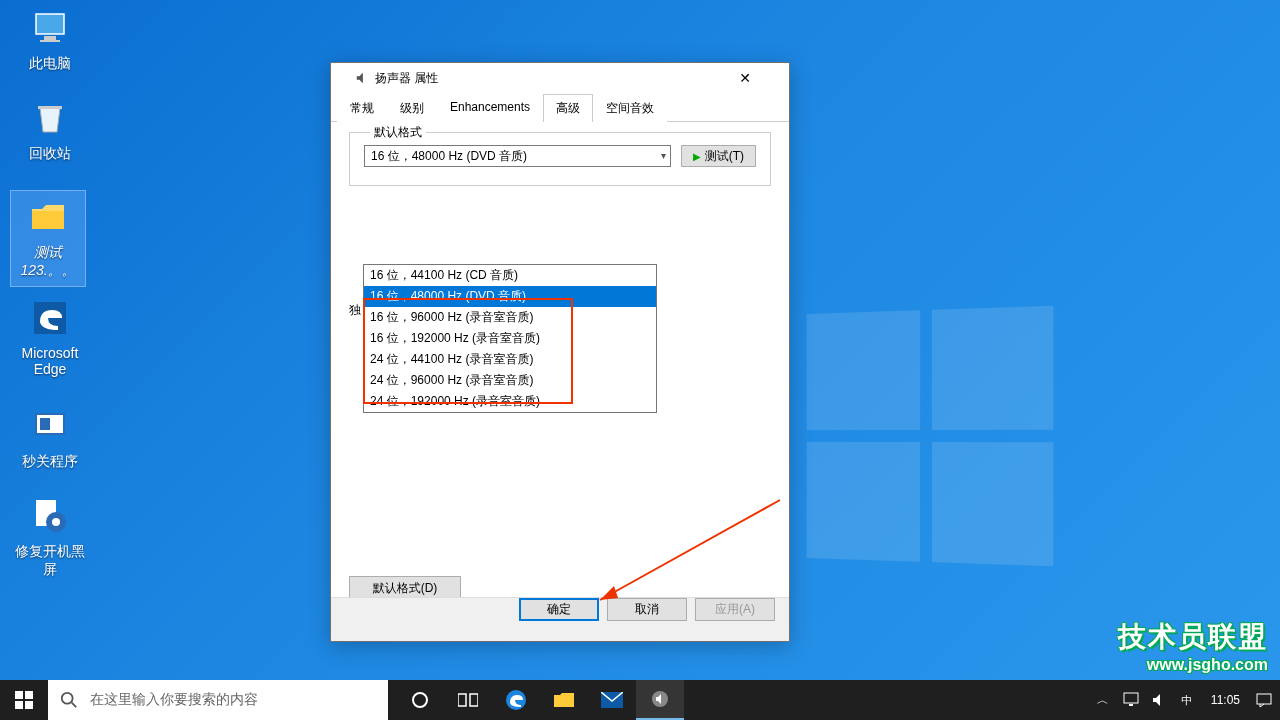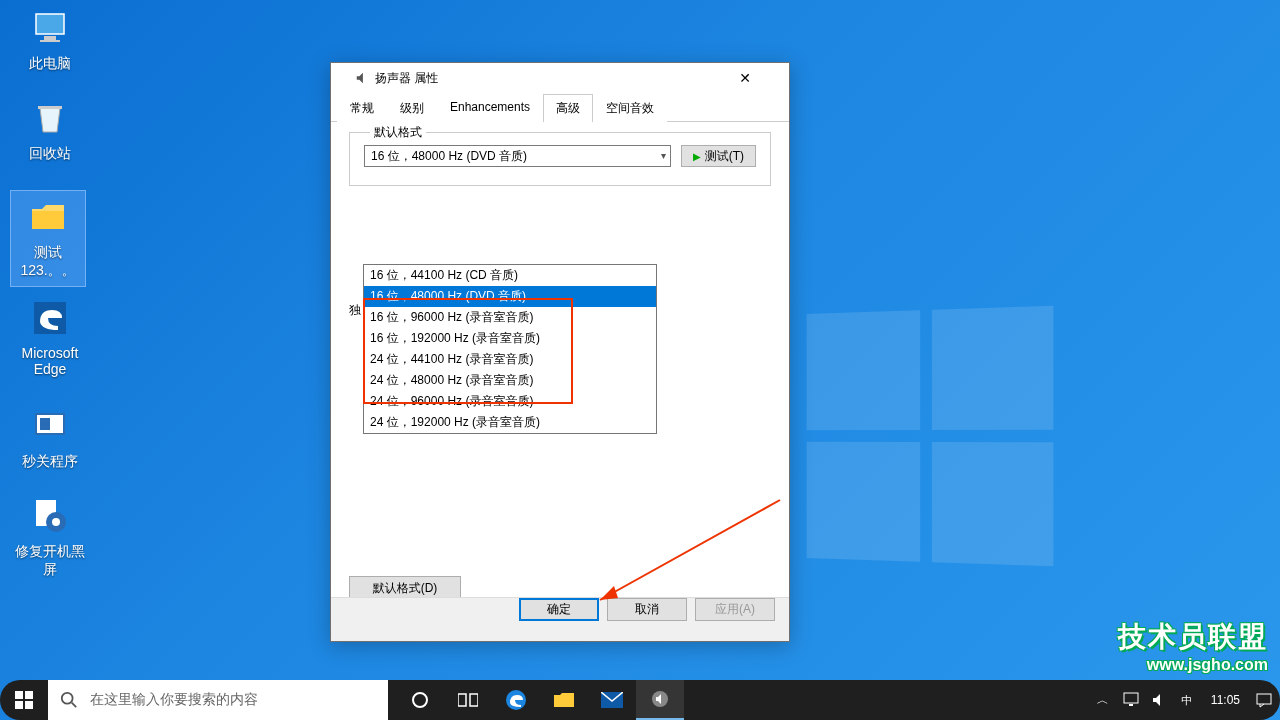--- a/index.html
+++ b/index.html
@@ -6,21 +6,21 @@
 body { width: 1280px; height: 720px; overflow: hidden; position: relative; background: linear-gradient(135deg, #0a6ed1 0%, #1c85e0 40%, #2a97ec 100%); }
 
 
 .winlogo { position: absolute; left: 800px; top: 310px; display: grid; grid-template-columns: 120px 120px; grid-template-rows: 120px 120px; gap: 12px; transform: perspective(800px) rotateY(-12deg); }
 .winlogo div { background: rgba(255,255,255,0.12); }
 
 
 .desktop { position: absolute; left: 0; top: 0; width: 100%; height: 680px; }
 .dicon { position: absolute; width: 76px; text-align: center; color: #fff; font-size: 14px; text-shadow: 0 1px 2px rgba(0,0,0,0.6); }
 .dicon .ic { width: 40px; height: 40px; margin: 0 auto 4px; }
-.dicon.sel { background: rgba(120,180,255,0.35); border: 1px solid rgba(160,200,255,0.6); }
+.dicon.sel { background: rgba(120,180,255,0.35); border: 1px solid rgba(160,200,255,0.6); font-style: italic; }
 
 
 .dialog { position: absolute; left: 330px; top: 62px; width: 460px; height: 580px; background: #fff; border: 1px solid #707070; box-shadow: 0 4px 20px rgba(0,0,0,0.25); }
 .titlebar { height: 30px; display: flex; align-items: center; padding: 0 24px; font-size: 12px; }
 .titlebar .spk { width: 14px; height: 14px; margin-right: 6px; }
 .titlebar .close { margin-left: auto; width: 40px; height: 28px; display: flex; align-items: center; justify-content: center; cursor: pointer; font-size: 14px; }
 
 .tabs { display: flex; padding: 0 6px; border-bottom: 1px solid #ccc; font-size: 12px; position: relative; }
 .tab { padding: 5px 12px; border: 1px solid transparent; border-bottom: none; margin-right: 0; cursor: pointer; position: relative; top: 1px; background: #fff; }
 .tab.active { border-color: #ccc; background: #fff; z-index: 1; }
@@ -43,21 +43,21 @@
 .redbox { position: absolute; left: 32px; top: 176px; width: 210px; height: 106px; border: 2px solid #e30; z-index: 11; pointer-events: none; }
 
 .restorebtn { position: absolute; left: 18px; bottom: 12px; width: 112px; height: 24px; border: 1px solid #adadad; background: #e1e1e1; font-size: 12px; cursor: pointer; }
 
 .bottombar { position: absolute; bottom: 0; left: 0; right: 0; height: 44px; border-top: 1px solid #ddd; display: flex; align-items: flex-start; justify-content: flex-end; padding: 0 14px; gap: 8px; background: #f0f0f0; }
 .dlgbtn { width: 80px; height: 23px; border: 1px solid #adadad; background: #e1e1e1; font-size: 12px; cursor: pointer; }
 .dlgbtn.primary { border: 2px solid #0078d7; }
 .dlgbtn:disabled { color: #999; }
 
 
-.taskbar { position: absolute; bottom: 0; left: 0; right: 0; height: 40px; background: #1f1f1f; display: flex; align-items: center; color: #fff; font-size: 12px; border-radius: 20px; }
+.taskbar { position: absolute; bottom: 0; left: 0; right: 0; height: 40px; background: #1f1f1f; display: flex; align-items: center; color: #fff; font-size: 12px; }
 .startbtn { width: 48px; height: 40px; display: flex; align-items: center; justify-content: center; cursor: pointer; }
 .startbtn svg { width: 18px; height: 18px; }
 .search { flex: 0 0 340px; height: 40px; background: #fff; color: #666; display: flex; align-items: center; padding: 0 12px; gap: 12px; font-size: 14px; }
 .search svg { width: 18px; height: 18px; }
 .tb-icons { display: flex; align-items: center; height: 40px; margin-left: 8px; }
 .tb-icon { width: 48px; height: 40px; display: flex; align-items: center; justify-content: center; cursor: pointer; }
 .tb-icon.active { border-bottom: 2px solid #76b9ed; background: rgba(255,255,255,0.1); }
 .tray { margin-left: auto; display: flex; align-items: center; gap: 8px; padding-right: 6px; height: 40px; }
 .tray .t { width: 20px; height: 20px; display: flex; align-items: center; justify-content: center; cursor: pointer; }
 
@@ -155,21 +155,20 @@
       </div>
     </div>
     <div class="group2-stub">独</div>
 
     <div class="dropdown">
       <div class="opt">16 位，44100 Hz (CD 音质)</div>
       <div class="opt sel">16 位，48000 Hz (DVD 音质)</div>
       <div class="opt">16 位，96000 Hz (录音室音质)</div>
       <div class="opt">16 位，192000 Hz (录音室音质)</div>
       <div class="opt">24 位，44100 Hz (录音室音质)</div>
-      <div class="opt">24 位，48000 Hz (录音室音质)</div>
       <div class="opt">24 位，96000 Hz (录音室音质)</div>
       <div class="opt">24 位，192000 Hz (录音室音质)</div>
     </div>
     <div class="redbox"></div>
 
     <button class="restorebtn">默认格式(D)</button>
   </div>
   <div class="bottombar">
     <button class="dlgbtn primary">确定</button>
     <button class="dlgbtn">取消</button>

